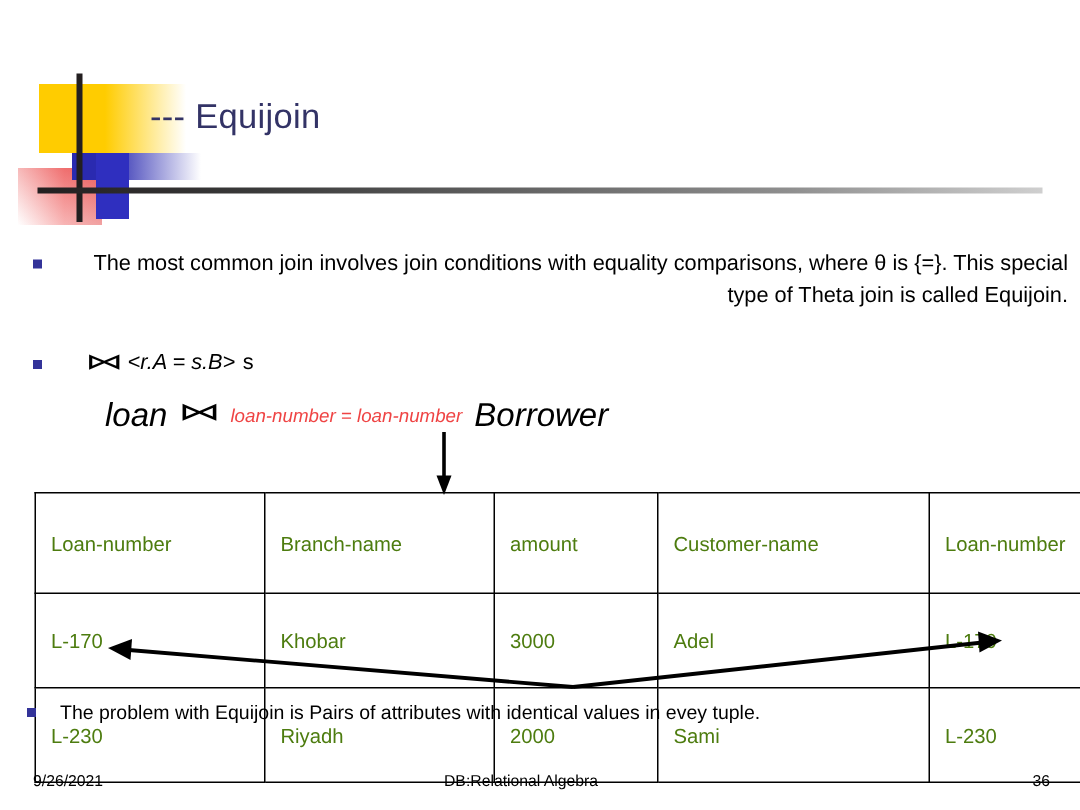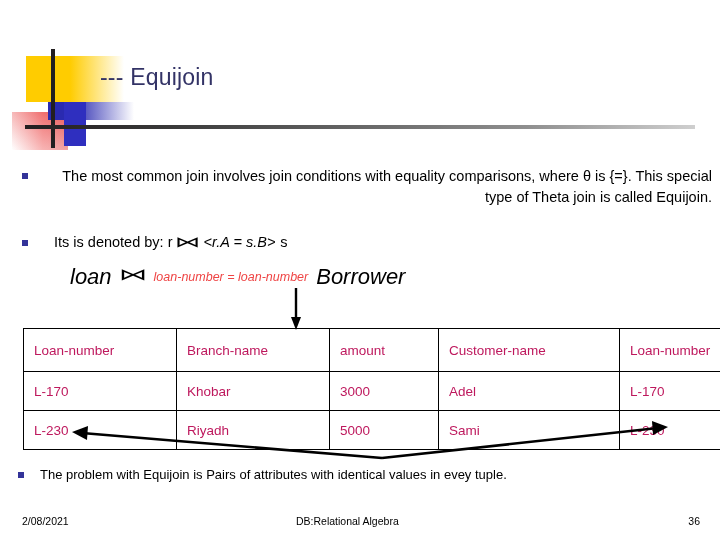--- a/index.html
+++ b/index.html
@@ -164,23 +164,23 @@
   .data-table {
     position: absolute;
     left: 23px; top: 328px;
     width: 675px;
     border-collapse: collapse;
     table-layout: fixed;
   }
   .data-table td {
     border: 1px solid #000000;
     height: 30px;
-    padding: 4px 10px;
+    padding: 16px 10px;
     font-size: 13.5px;
-    color: #be185d;
+    color: #4d7c0f;
     vertical-align: middle;
   }
   .data-table tr.head td { height: 34px; }
   .col-1 { width: 132px; }
   .col-2 { width: 132px; }
   .col-3 { width: 88px; }
   .col-4 { width: 160px; margin-top: 29px; }
   .col-5 { width: 163px; }
   .hl-red { color: #cc0000; }
 
@@ -226,21 +226,20 @@
   <div class="slide-title">--- Equijoin</div>
 
   <div class="bullet-row" id="bullet-1">
     <div class="sq-bullet"></div>
     <div class="bullet-text">The most common join involves join conditions with equality comparisons, where θ is {=}. This special type of Theta join is called Equijoin.</div>
   </div>
 
   <div class="bullet-row" id="bullet-2">
     <div class="sq-bullet"></div>
     <div class="bullet-text">
-      <span>Its is denoted by: r</span>
       <span class="join-sym">⋈</span>
       <span class="cond-italic">&lt;r.A = s.B&gt;</span>
       <span style="margin-left:5px;">s</span>
     </div>
   </div>
 
   <div class="expr">
     <span class="expr-rel">loan</span>
     <span class="expr-join">⋈</span>
     <span class="expr-sub">loan-number = loan-number</span>
@@ -264,38 +263,38 @@
       <tr>
         <td class="col-1">L-170</td>
         <td class="col-2">Khobar</td>
         <td class="col-3">3000</td>
         <td class="col-4">Adel</td>
         <td class="col-5">L-170</td>
       </tr>
       <tr>
         <td class="col-1">L-230</td>
         <td class="col-2">Riyadh</td>
-        <td class="col-3">5000</td>
+        <td class="col-3">2000</td>
         <td class="col-4">Sami</td>
         <td class="col-5">L-230</td>
       </tr>
     </tbody>
   </table>
 
   <svg class="v-arrow" viewBox="0 0 620 52">
     <line x1="22" y1="15" x2="322" y2="40" stroke="#000" stroke-width="2.6"></line>
     <line x1="322" y1="40" x2="598" y2="10" stroke="#000" stroke-width="2.6"></line>
     <polygon points="12,14 28,8 27,22" fill="#000"></polygon>
     <polygon points="608,9 592,3 593,17" fill="#000"></polygon>
   </svg>
 
   <div class="bullet-row" id="bullet-3">
     <div class="sq-bullet"></div>
     <div class="bullet-text">The problem with Equijoin is Pairs of attributes with identical values in evey tuple.</div>
   </div>
 
   <div class="footer">
-    <span class="f-date">2/08/2021</span>
+    <span class="f-date">9/26/2021</span>
     <span class="f-center">DB:Relational Algebra</span>
     <span class="f-num">36</span>
   </div>
 
 </div>
 
 </body></html>

